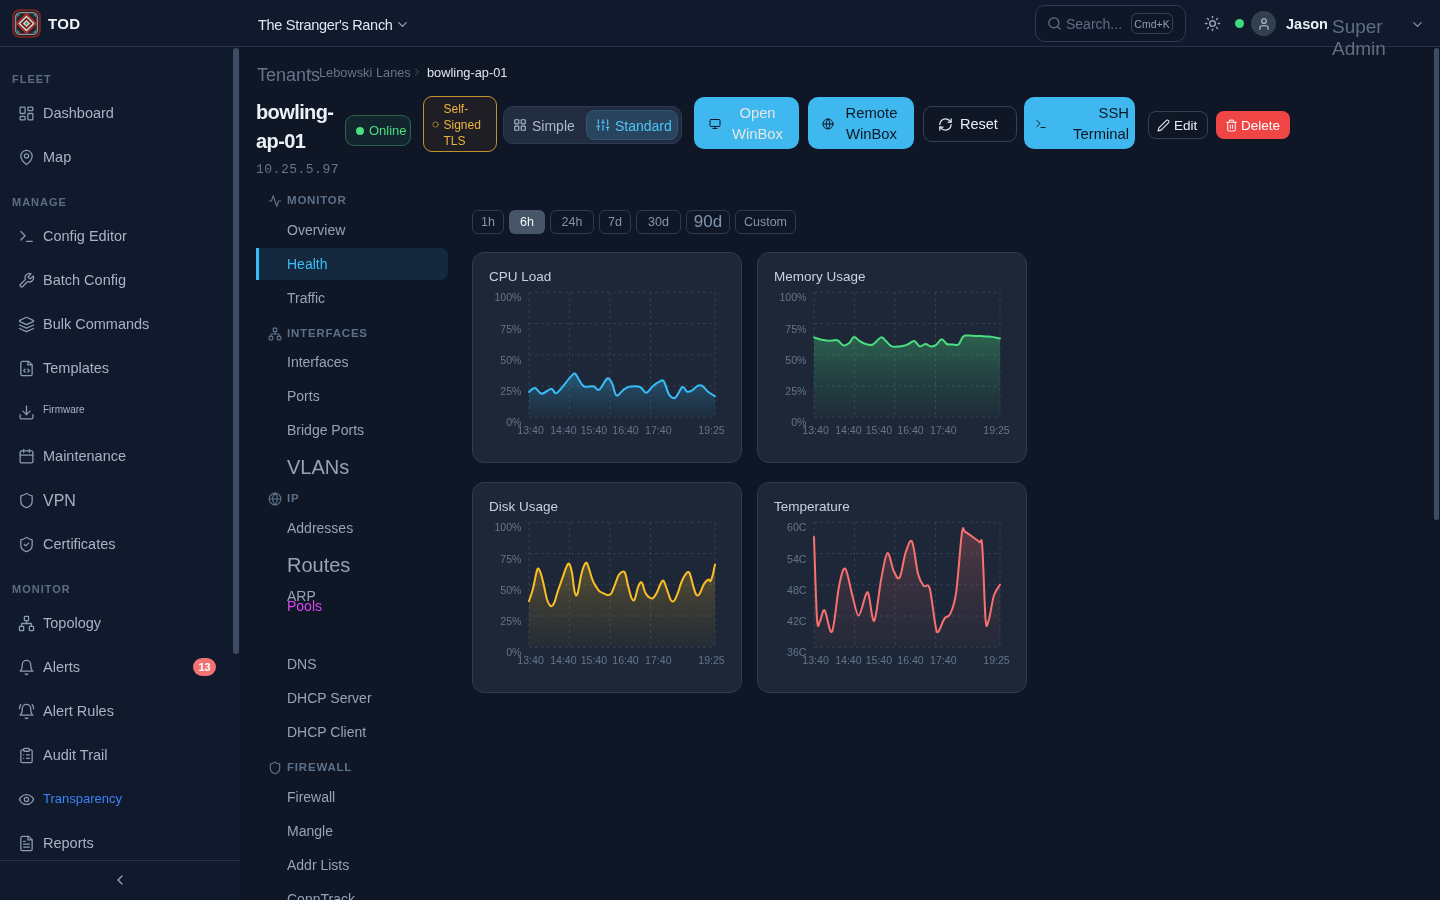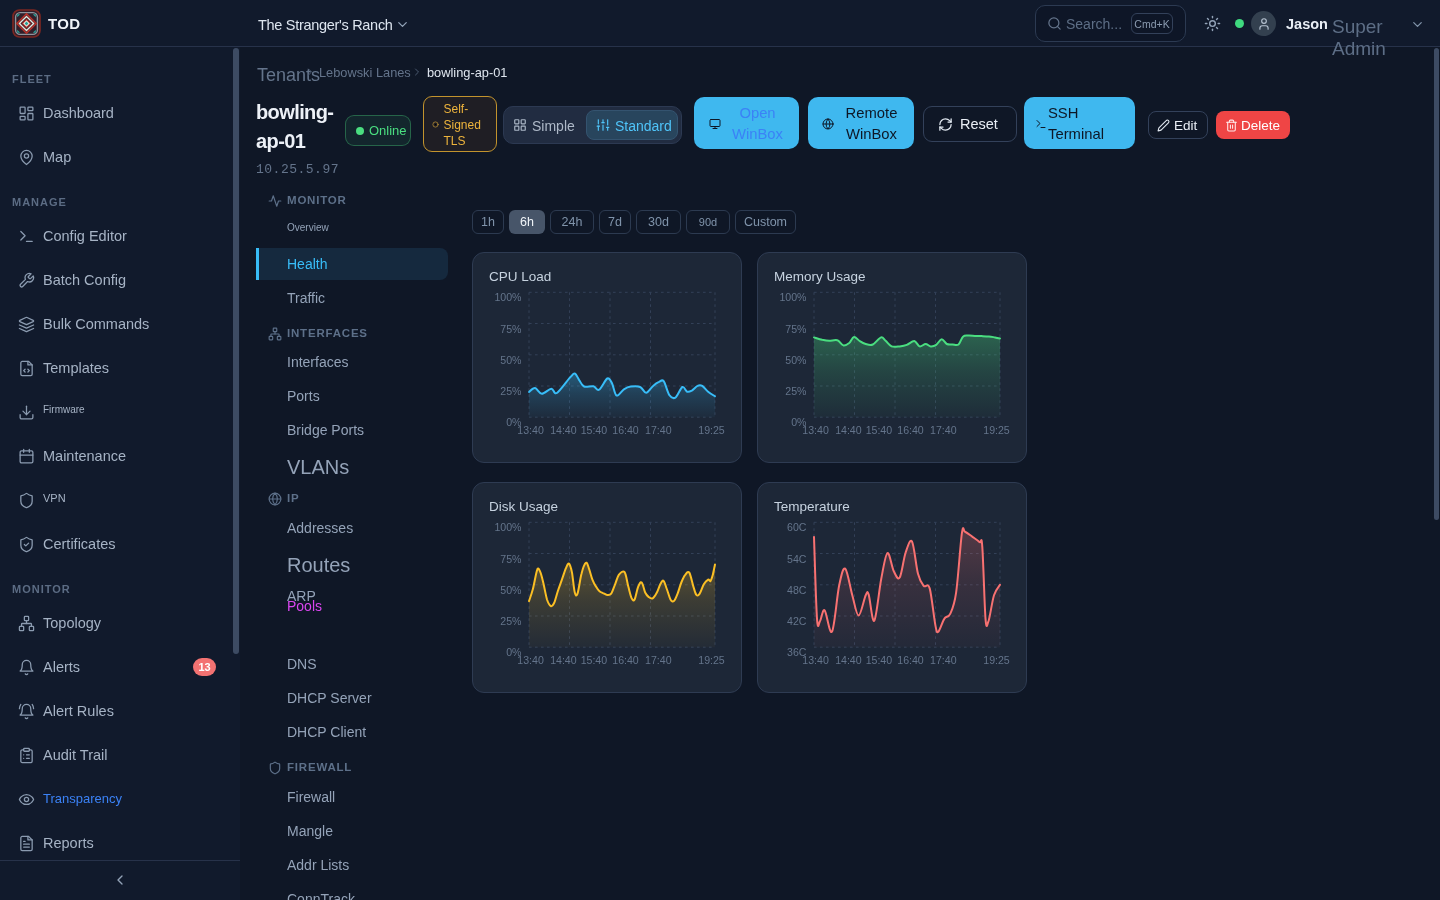--- a/index.html
+++ b/index.html
@@ -66,21 +66,21 @@
 <svg style="width:17px;height:17px;position:absolute;left:17.5px;top:447.5px;" viewBox="0 0 24 24" fill="none" stroke="#8b9bb0" stroke-width="1.8" stroke-linecap="round" stroke-linejoin="round">
     <rect x="3" y="4" width="18" height="17" rx="2"></rect>
     <line x1="16" y1="2" x2="16" y2="6"></line>
     <line x1="8" y1="2" x2="8" y2="6"></line>
     <line x1="3" y1="10" x2="21" y2="10"></line>
   </svg>
 <div class="abs" style="left:43px;top:447.5px;font-size:14.5px;color:#a6b3c5">Maintenance</div>
 <svg style="width:17px;height:17px;position:absolute;left:17.5px;top:491.5px;" viewBox="0 0 24 24" fill="none" stroke="#8b9bb0" stroke-width="1.8" stroke-linecap="round" stroke-linejoin="round">
     <path d="M20 13c0 5-3.5 7.5-7.66 8.95a1 1 0 0 1-.67-.01C7.5 20.5 4 18 4 13V6a1 1 0 0 1 1-1c2 0 4.5-1.2 6.24-2.72a1.17 1.17 0 0 1 1.52 0C14.51 3.81 17 5 19 5a1 1 0 0 1 1 1z"></path>
   </svg>
-<div class="abs" style="left:43px;top:491.5px;font-size:11px;color:#a6b3c5">VPN</div>
+<div class="abs" style="left:43px;top:491.5px;font-size:16px;color:#a6b3c5">VPN</div>
 <svg style="width:17px;height:17px;position:absolute;left:17.5px;top:535.5px;" viewBox="0 0 24 24" fill="none" stroke="#8b9bb0" stroke-width="1.8" stroke-linecap="round" stroke-linejoin="round">
     <path d="M20 13c0 5-3.5 7.5-7.66 8.95a1 1 0 0 1-.67-.01C7.5 20.5 4 18 4 13V6a1 1 0 0 1 1-1c2 0 4.5-1.2 6.24-2.72a1.17 1.17 0 0 1 1.52 0C14.51 3.81 17 5 19 5a1 1 0 0 1 1 1z"></path>
     <path d="m9 12 2 2 4-4"></path>
   </svg>
 <div class="abs" style="left:43px;top:535.5px;font-size:14.5px;color:#a6b3c5">Certificates</div>
 <div class="abs" style="left:12px;top:582.5px;font-size:11px;font-weight:700;letter-spacing:1px;color:#5c6c84">MONITOR</div>
 <svg style="width:17px;height:17px;position:absolute;left:17.5px;top:614.5px;" viewBox="0 0 24 24" fill="none" stroke="#8b9bb0" stroke-width="1.8" stroke-linecap="round" stroke-linejoin="round">
     <rect x="16" y="16" width="6" height="6" rx="1"></rect>
     <rect x="2" y="16" width="6" height="6" rx="1"></rect>
     <rect x="9" y="2" width="6" height="6" rx="1"></rect>
@@ -202,63 +202,63 @@
     <line x1="10" y1="8" x2="14" y2="8"></line>
     <line x1="18" y1="16" x2="22" y2="16"></line>
   </svg>
 <div class="abs" style="left:615px;top:117.5px;font-size:14px;color:#4fc4f9">Standard</div>
 <div class="abs" style="left:694px;top:97px;width:105px;height:52px;border-radius:10px;background:#3fb8ef"></div>
 <svg style="width:12px;height:12px;position:absolute;left:709.0px;top:118.0px;" viewBox="0 0 24 24" fill="none" stroke="#0d1726" stroke-width="2" stroke-linecap="round" stroke-linejoin="round">
     <rect x="2" y="3" width="20" height="14" rx="2"></rect>
     <line x1="8" y1="21" x2="16" y2="21"></line>
     <line x1="12" y1="17" x2="12" y2="21"></line>
   </svg>
-<div class="abs" style="left:722px;top:103px;width:71px;text-align:center;font-size:14.8px;font-weight:500;color:#3b82f6;line-height:21px">Open<br>WinBox</div>
+<div class="abs" style="left:722px;top:103px;width:71px;text-align:center;font-size:14.8px;font-weight:500;color:#e5e5e5;line-height:21px">Open<br>WinBox</div>
 <div class="abs" style="left:808px;top:97px;width:106px;height:52px;border-radius:10px;background:#3fb8ef"></div>
 <svg style="width:12px;height:12px;position:absolute;left:822.0px;top:118.0px;" viewBox="0 0 24 24" fill="none" stroke="#0d1726" stroke-width="2" stroke-linecap="round" stroke-linejoin="round">
     <circle cx="12" cy="12" r="10"></circle>
     <path d="M12 2a14.5 14.5 0 0 0 0 20 14.5 14.5 0 0 0 0-20"></path>
     <path d="M2 12h20"></path>
   </svg>
 <div class="abs" style="left:835px;top:103px;width:73px;text-align:center;font-size:14.8px;font-weight:500;color:#0d1726;line-height:21px">Remote<br>WinBox</div>
 <div class="abs" style="left:923px;top:106px;width:94px;height:36px;border:1px solid #33415a;border-radius:9px;background:#0f1726"></div>
 <svg style="width:15px;height:15px;position:absolute;left:937.5px;top:116.5px;" viewBox="0 0 24 24" fill="none" stroke="#e4ebf3" stroke-width="2" stroke-linecap="round" stroke-linejoin="round">
     <path d="M3 12a9 9 0 0 1 9-9 9.75 9.75 0 0 1 6.74 2.74L21 8"></path>
     <path d="M21 3v5h-5"></path>
     <path d="M21 12a9 9 0 0 1-9 9 9.75 9.75 0 0 1-6.74-2.74L3 16"></path>
     <path d="M8 16H3v5"></path>
   </svg>
 <div class="abs" style="left:960px;top:116px;font-size:14.5px;font-weight:500;color:#e9eef5">Reset</div>
 <div class="abs" style="left:1024px;top:97px;width:111px;height:52px;border-radius:10px;background:#3fb8ef"></div>
 <svg style="width:12px;height:12px;position:absolute;left:1035.0px;top:118.0px;" viewBox="0 0 24 24" fill="none" stroke="#0d1726" stroke-width="2" stroke-linecap="round" stroke-linejoin="round">
     <polyline points="4 17 10 11 4 5"></polyline>
     <line x1="12" y1="19" x2="20" y2="19"></line>
   </svg>
-<div class="abs" style="left:1048px;top:103px;width:81px;text-align:left;font-size:14.8px;font-weight:500;color:#0d1726;line-height:21px">SSH<br>Terminal</div>
+<div class="abs" style="left:1048px;top:103px;width:81px;text-align:right;font-size:14.8px;font-weight:500;color:#0d1726;line-height:21px">SSH<br>Terminal</div>
 <div class="abs" style="left:1148px;top:111px;width:60px;height:28px;border:1px solid #33415a;border-radius:8px;background:#0f1726"></div>
 <svg style="width:13px;height:13px;position:absolute;left:1156.5px;top:118.5px;" viewBox="0 0 24 24" fill="none" stroke="#e4ebf3" stroke-width="2" stroke-linecap="round" stroke-linejoin="round">
     <path d="M17 3a2.85 2.83 0 1 1 4 4L7.5 20.5 2 22l1.5-5.5Z"></path>
   </svg>
 <div class="abs" style="left:1174px;top:118px;font-size:13.5px;color:#e9eef5">Edit</div>
 <div class="abs" style="left:1216px;top:111px;width:74px;height:28px;border-radius:8px;background:#ef4545"></div>
 <svg style="width:13px;height:13px;position:absolute;left:1224.5px;top:118.5px;" viewBox="0 0 24 24" fill="none" stroke="#ffe9e9" stroke-width="2" stroke-linecap="round" stroke-linejoin="round">
     <path d="M3 6h18"></path>
     <path d="M19 6v14a2 2 0 0 1-2 2H7a2 2 0 0 1-2-2V6"></path>
     <path d="M8 6V4a2 2 0 0 1 2-2h4a2 2 0 0 1 2 2v2"></path>
     <line x1="10" y1="11" x2="10" y2="17"></line>
     <line x1="14" y1="11" x2="14" y2="17"></line>
   </svg>
 <div class="abs" style="left:1241px;top:118px;font-size:13.5px;color:#fff">Delete</div>
 <div class="abs" style="left:256px;top:248px;width:192px;height:32px;background:#15293e;border-radius:0 8px 8px 0"></div>
 <div class="abs" style="left:256px;top:248px;width:3px;height:32px;background:#38bdf8"></div>
 <svg style="width:14px;height:14px;position:absolute;left:268.0px;top:194.0px;" viewBox="0 0 24 24" fill="none" stroke="#5d7089" stroke-width="2" stroke-linecap="round" stroke-linejoin="round">
     <polyline points="22 12 18 12 15 21 9 3 6 12 2 12"></polyline>
   </svg>
 <div class="abs" style="left:287px;top:194.0px;font-size:11.5px;font-weight:700;letter-spacing:.8px;color:#5d7089">MONITOR</div>
-<div class="abs" style="left:287px;top:221.5px;font-size:10px;color:#94a3b8">Overview</div>
+<div class="abs" style="left:287px;top:221.5px;font-size:14px;color:#94a3b8">Overview</div>
 <div class="abs" style="left:287px;top:256.0px;font-size:14px;color:#38bdf8">Health</div>
 <div class="abs" style="left:287px;top:289.5px;font-size:14px;color:#94a3b8">Traffic</div>
 <svg style="width:14px;height:14px;position:absolute;left:268.0px;top:327.0px;" viewBox="0 0 24 24" fill="none" stroke="#5d7089" stroke-width="2" stroke-linecap="round" stroke-linejoin="round">
     <rect x="16" y="16" width="6" height="6" rx="1"></rect>
     <rect x="2" y="16" width="6" height="6" rx="1"></rect>
     <rect x="9" y="2" width="6" height="6" rx="1"></rect>
     <path d="M5 16v-3a1 1 0 0 1 1-1h12a1 1 0 0 1 1 1v3"></path>
     <path d="M12 12V8"></path>
   </svg>
 <div class="abs" style="left:287px;top:327.0px;font-size:11.5px;font-weight:700;letter-spacing:.8px;color:#5d7089">INTERFACES</div>
@@ -285,21 +285,21 @@
 <div class="abs" style="left:287px;top:761.0px;font-size:11.5px;font-weight:700;letter-spacing:.8px;color:#5d7089">FIREWALL</div>
 <div class="abs" style="left:287px;top:788.5px;font-size:14px;color:#94a3b8">Firewall</div>
 <div class="abs" style="left:287px;top:822.5px;font-size:14px;color:#94a3b8">Mangle</div>
 <div class="abs" style="left:287px;top:856.5px;font-size:14px;color:#94a3b8">Addr Lists</div>
 <div class="abs" style="left:287px;top:890.5px;font-size:14px;color:#94a3b8">ConnTrack</div>
 <div class="abs row" style="left:472px;top:210px;width:32px;height:24px;border:1px solid #2c3a50;border-radius:6px;justify-content:center;font-size:12.5px;color:#8094ab">1h</div>
 <div class="abs row" style="left:509px;top:210px;width:36px;height:24px;border-radius:6px;background:#475569;justify-content:center;font-size:12.5px;color:#f1f5f9;font-weight:500">6h</div>
 <div class="abs row" style="left:550px;top:210px;width:44px;height:24px;border:1px solid #2c3a50;border-radius:6px;justify-content:center;font-size:12.5px;color:#8094ab">24h</div>
 <div class="abs row" style="left:599px;top:210px;width:32px;height:24px;border:1px solid #2c3a50;border-radius:6px;justify-content:center;font-size:12.5px;color:#8094ab">7d</div>
 <div class="abs row" style="left:636px;top:210px;width:45px;height:24px;border:1px solid #2c3a50;border-radius:6px;justify-content:center;font-size:12.5px;color:#8094ab">30d</div>
-<div class="abs row" style="left:686px;top:210px;width:44px;height:24px;border:1px solid #2c3a50;border-radius:6px;justify-content:center;font-size:11px;color:#8094ab">90d</div>
+<div class="abs row" style="left:686px;top:210px;width:44px;height:24px;border:1px solid #2c3a50;border-radius:6px;justify-content:center;font-size:17px;color:#8094ab">90d</div>
 <div class="abs row" style="left:735px;top:210px;width:61px;height:24px;border:1px solid #2c3a50;border-radius:6px;justify-content:center;font-size:12.5px;color:#8094ab">Custom</div>
 <div class="abs" style="left:472px;top:252px;width:270px;height:211px;background:#1d2737;border:1px solid #2e3b52;border-radius:12px"></div>
 <div class="abs" style="left:489px;top:269px;font-size:13.5px;color:#c6d2df">CPU Load</div>
 <svg class="abs" style="left:472px;top:252px" width="270" height="190" viewBox="0 0 270 190">
     <defs>
       <linearGradient id="gCPULoad" x1="0" y1="0" x2="0" y2="1">
         <stop offset="0" stop-color="#38bdf8" stop-opacity="0.34"></stop>
         <stop offset="0.45" stop-color="#38bdf8" stop-opacity="0.17"></stop>
         <stop offset="1" stop-color="#38bdf8" stop-opacity="0.03"></stop>
       </linearGradient>

